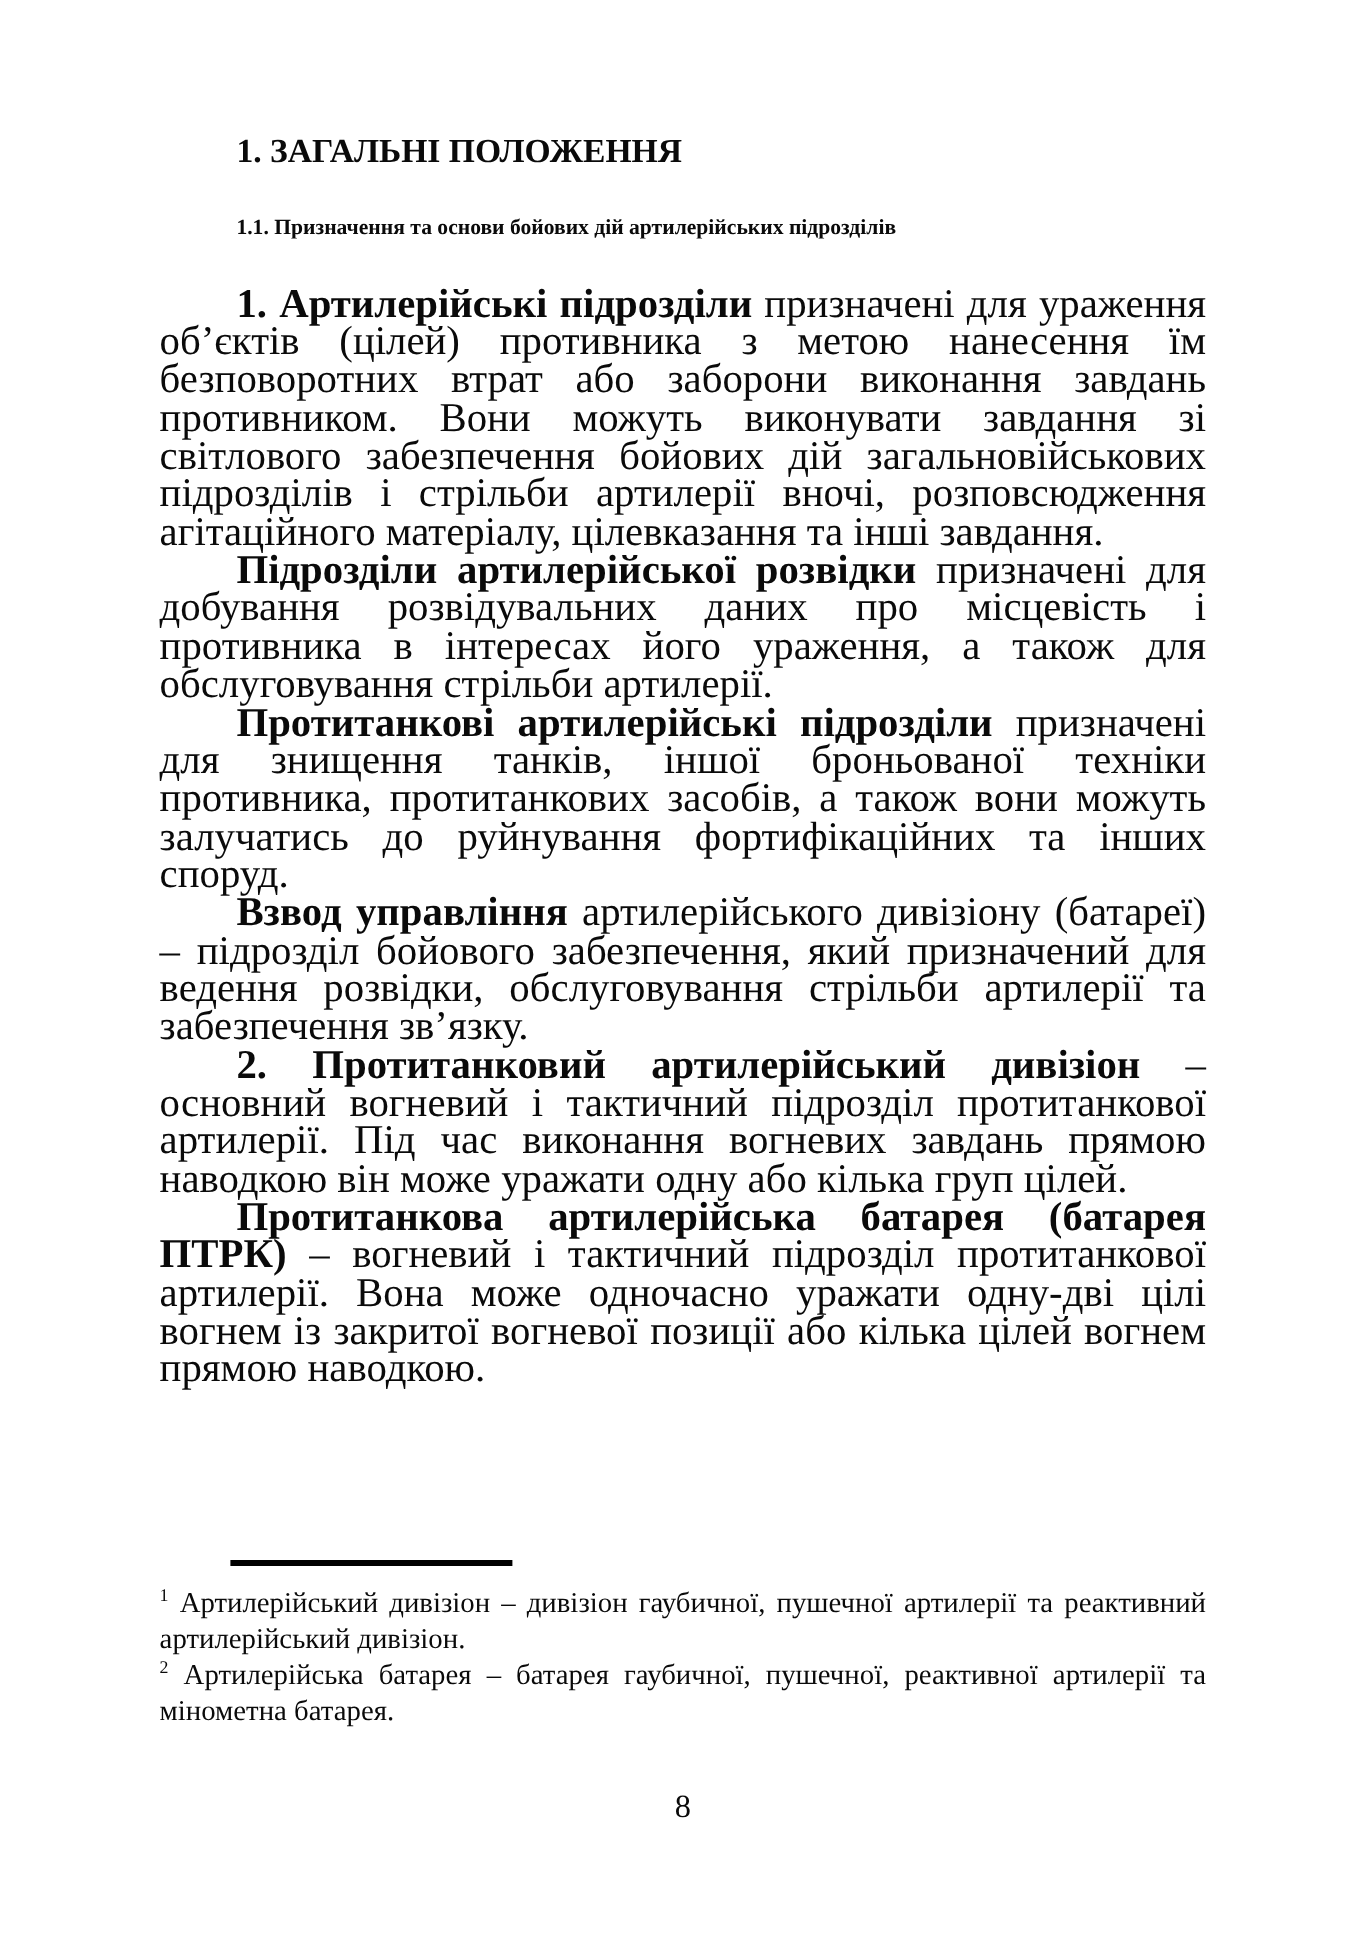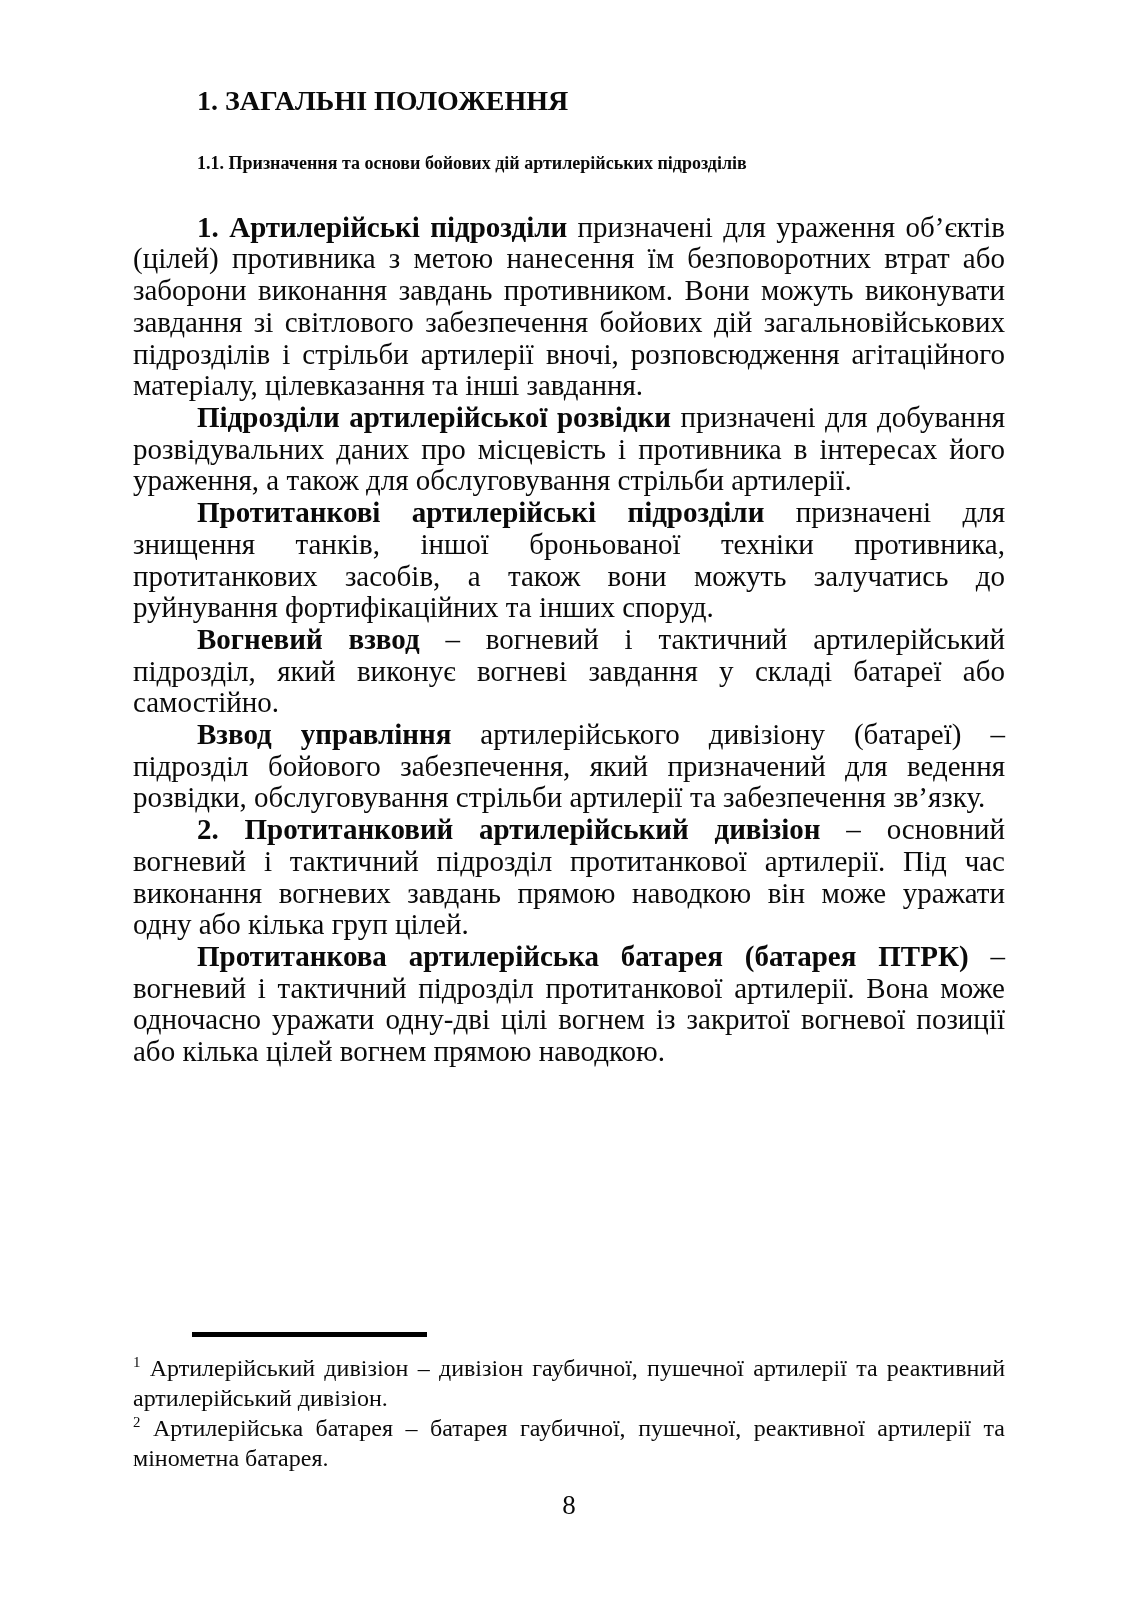--- a/index.html
+++ b/index.html
@@ -12,55 +12,55 @@
     height: 1615px;
     position: relative;
     font-family: "Liberation Serif", "DejaVu Serif", serif;
     color: #0a0a0a;
     overflow: hidden;
   }
   .page {
     position: relative;
     width: 872px;
     margin-left: 133px;
-    padding-top: 85px;
+    padding-top: 111px;
     box-sizing: border-box;
   }
   .heading {
     font-size: 28px;
     font-weight: bold;
     line-height: 31.7px;
     margin: 0 0 31.7px 0;
     text-indent: 64px;
     white-space: nowrap;
   }
   .subheading {
     font-size: 18px;
     font-weight: bold;
     line-height: 31.7px;
     margin: 0 0 31.7px 0;
     text-indent: 64px;
     white-space: nowrap;
   }
   .para {
-    font-size: 29px;
+    font-size: 34px;
     line-height: 31.7px;
     margin: 0;
     text-align: justify;
     text-indent: 64px;
   }
   .para b { font-weight: bold; }
   sup {
     font-size: 62%;
     line-height: 0;
     vertical-align: super;
   }
   .footer-area {
     position: absolute;
-    top: 1332px;
+    top: 1300px;
     left: 133px;
     width: 872px;
   }
   .fn-sep {
     width: 235px;
     height: 5px;
     background: #000000;
     margin: 0 0 16px 59px;
   }
   .footnote {
@@ -82,21 +82,20 @@
 </head>
 <body>
 
 <div class="page">
   <h1 class="heading">1. ЗАГАЛЬНІ ПОЛОЖЕННЯ</h1>
   <h2 class="subheading">1.1. Призначення та основи бойових дій артилерійських підрозділів</h2>
   <div id="paragraphs">
       <p class="para"><b>1. Артилерійські підрозділи</b> призначені для ураження об’єктів (цілей) противника з метою нанесення їм безповоротних втрат або заборони виконання завдань противником. Вони можуть виконувати завдання зі світлового забезпечення бойових дій загальновійськових підрозділів і стрільби артилерії вночі, розповсюдження агітаційного матеріалу, цілевказання та інші завдання.</p>
       <p class="para"><b>Підрозділи артилерійської розвідки</b> призначені для добування розвідувальних даних про місцевість і противника в інтересах його ураження, а також для обслуговування стрільби артилерії.</p>
       <p class="para"><b>Протитанкові артилерійські підрозділи</b> призначені для знищення танків, іншої броньованої техніки противника, протитанкових засобів, а також вони можуть залучатись до руйнування фортифікаційних та інших споруд.</p>
-      <p class="para"><b>Вогневий взвод</b> – вогневий і тактичний артилерійський підрозділ, який виконує вогневі завдання у складі батареї або самостійно.</p>
       <p class="para"><b>Взвод управління</b> артилерійського дивізіону (батареї) – підрозділ бойового забезпечення, який призначений для ведення розвідки, обслуговування стрільби артилерії та забезпечення зв’язку.</p>
       <p class="para"><b>2. Протитанковий артилерійський дивізіон</b> – основний вогневий і тактичний підрозділ протитанкової артилерії. Під час виконання вогневих завдань прямою наводкою він може уражати одну або кілька груп цілей.</p>
       <p class="para"><b>Протитанкова артилерійська батарея (батарея ПТРК)</b> – вогневий і тактичний підрозділ протитанкової артилерії. Вона може одночасно уражати одну-дві цілі вогнем із закритої вогневої позиції або кілька цілей вогнем прямою наводкою.</p>
     </div>
 </div>
 
 <div class="footer-area">
   <div class="fn-sep"></div>
   <div id="footnotes">
       <p class="footnote"><sup>1</sup> Артилерійський дивізіон – дивізіон гаубичної, пушечної артилерії та реактивний артилерійський дивізіон.</p>

